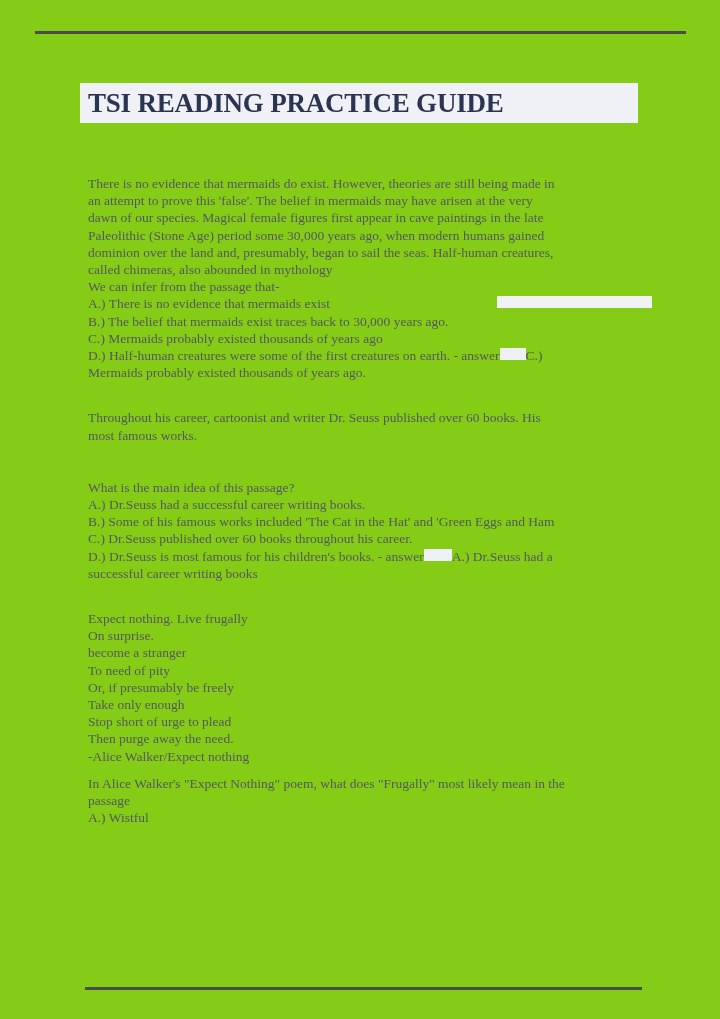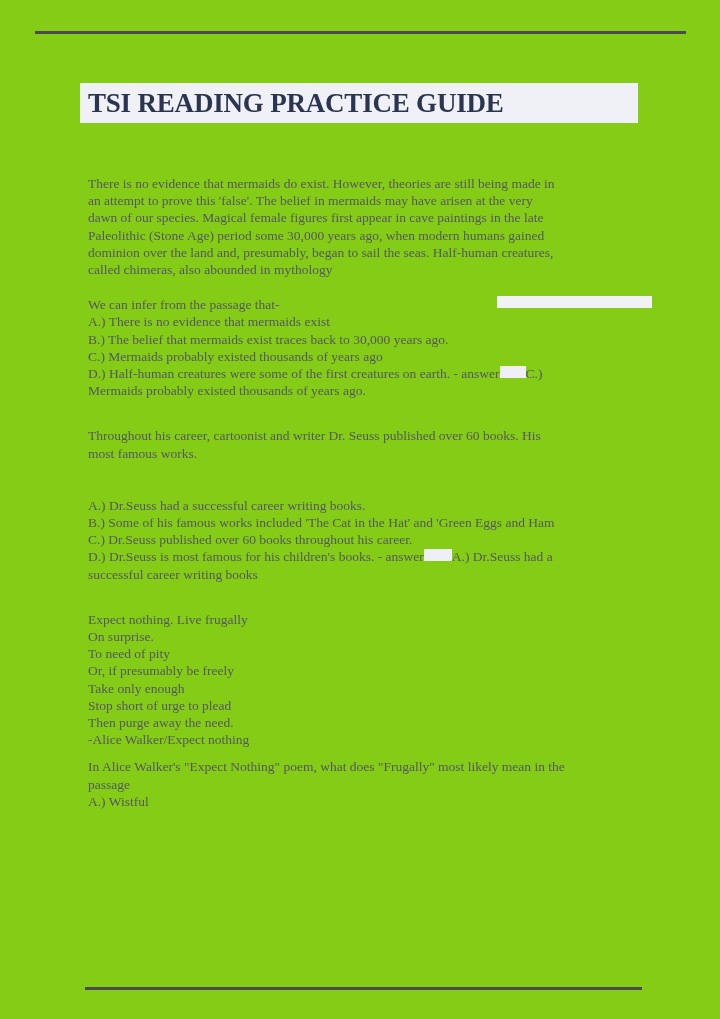--- a/index.html
+++ b/index.html
@@ -41,21 +41,21 @@
   .hl-1 { left: 497px; top: 296px; width: 155px; height: 12px; }
   .content {
     position: absolute;
     left: 88px; top: 175px;
     width: 572px;
     font-size: 13.5px;
     line-height: 17.2px;
     color: #54585f;
   }
   .block { margin: 0; }
-  .mt18 { margin-top: 18px; }
+  .mt18 { }
   .mt12 { margin-top: 28px; }
   .mt35 { margin-top: 35px; }
   .mt10 { margin-top: 10px; }
   .ln { white-space: pre; }
   .answer-gap {
     display: inline-block;
     height: 12px;
     background: #eef0f5;
     vertical-align: baseline;
   }
@@ -94,30 +94,32 @@
       <div class="ln"><span>D.) Half-human creatures were some of the first creatures on earth. - answer</span><span class="answer-gap gap26"></span><span>C.)</span></div>
       <div class="ln">Mermaids probably existed thousands of years ago.</div>
     </div>
 
     <div class="block mt12">
       <div class="ln">Throughout his career, cartoonist and writer Dr. Seuss published over 60 books. His</div>
       <div class="ln">most famous works.</div>
     </div>
 
     <div class="block mt35">
+      <div class="ln">What is the main idea of this passage?</div>
       <div class="ln">A.) Dr.Seuss had a successful career writing books.</div>
       <div class="ln">B.) Some of his famous works included 'The Cat in the Hat' and 'Green Eggs and Ham</div>
       <div class="ln">C.) Dr.Seuss published over 60 books throughout his career.</div>
       <div class="ln"><span>D.) Dr.Seuss is most famous for his children's books. - answer</span><span class="answer-gap gap28"></span><span>A.) Dr.Seuss had a</span></div>
       <div class="ln">successful career writing books</div>
     </div>
 
     <div class="block mt12">
       <div class="ln">Expect nothing. Live frugally</div>
       <div class="ln">On surprise.</div>
+      <div class="ln">become a stranger</div>
       <div class="ln">To need of pity</div>
       <div class="ln">Or, if presumably be freely</div>
       <div class="ln">Take only enough</div>
       <div class="ln">Stop short of urge to plead</div>
       <div class="ln">Then purge away the need.</div>
       <div class="ln">-Alice Walker/Expect nothing</div>
     </div>
 
     <div class="block mt10">
       <div class="ln">In Alice Walker's "Expect Nothing" poem, what does "Frugally" most likely mean in the</div>

